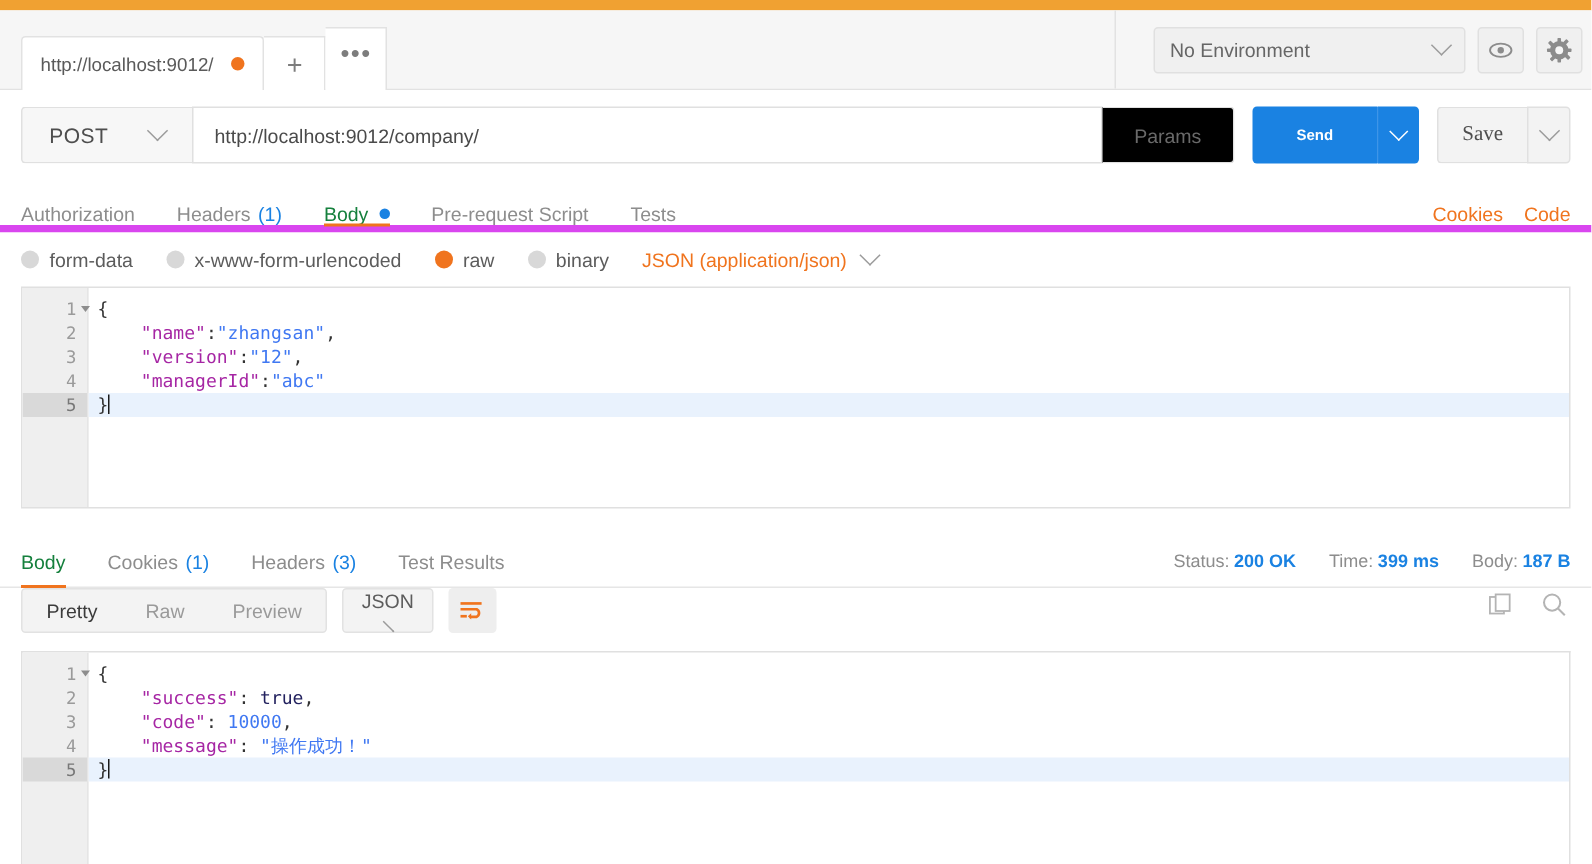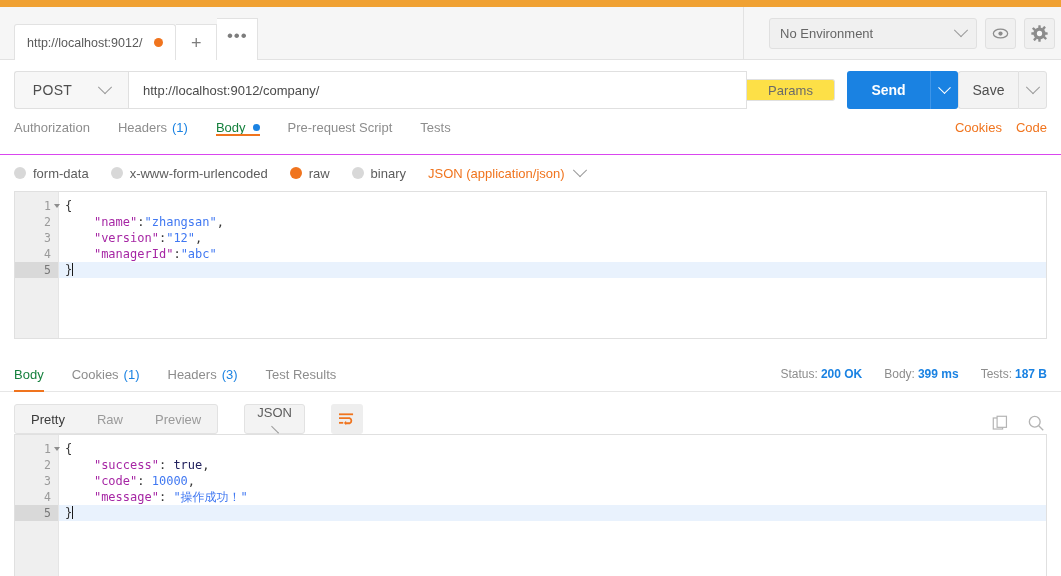--- a/index.html
+++ b/index.html
@@ -179,43 +179,43 @@
     padding: 0 14px;
     box-sizing: border-box;
     cursor: text;
   }
   .url-text {
     font-size: 13px;
     color: #4a4a4a;
   }
   .params-btn {
     width: 88px;
-    height: 22px;
+    height: 38px;
     border: 1px solid #e0e0e0;
     border-left: none;
     border-radius: 0 3px 3px 0;
-    background: #fde047;
+    background: #000000;
     display: flex;
     align-items: center;
     justify-content: center;
     box-sizing: border-box;
     font-size: 13px;
     color: #6a6a6a;
     cursor: pointer;
   }
   .send-wrap {
     display: flex;
     margin-left: 12px;
   }
   .send-btn {
     width: 83px;
     height: 38px;
     background: #1a82e2;
     color: #ffffff;
-    font-size: 14px;
+    font-size: 10px;
     font-weight: bold;
     display: flex;
     align-items: center;
     justify-content: center;
     border-radius: 3px 0 0 3px;
     cursor: pointer;
   }
   .send-caret {
     width: 27px;
     height: 38px;
@@ -229,20 +229,22 @@
   }
   .chev-white {
     display: inline-block;
     width: 8px; height: 8px;
     border-right: 1.6px solid #ffffff;
     border-bottom: 1.6px solid #ffffff;
     transform: rotate(45deg) translate(-2px,-2px);
   }
   .save-wrap {
     display: flex;
+    margin-left: 12px;
+    font-family: Liberation Serif, serif;
   }
   .save-btn {
     width: 60px;
     height: 38px;
     background: #f3f3f3;
     border: 1px solid #e0e0e0;
     border-right: none;
     border-radius: 3px 0 0 3px;
     display: flex;
     align-items: center;
@@ -263,22 +265,22 @@
     justify-content: center;
     box-sizing: border-box;
     cursor: pointer;
   }
 
   
   .req-tabs-row {
     flex: 0 0 auto;
     height: 35px;
     display: flex;
-    align-items: flex-start;
-    border-bottom: 1px solid #d946ef;
+    align-items: flex-end;
+    border-bottom: 5px solid #d946ef;
     padding: 0 14px;
     background: #ffffff;
     box-sizing: border-box;
   }
   .rtabs {
     display: flex;
     align-items: stretch;
     flex: 1 1 auto;
     gap: 0;
   }
@@ -448,25 +450,24 @@
     gap: 22px;
   }
   .status-item { font-size: 12px; color: #8d8d8d; white-space: nowrap; }
   .status-item .v { color: #1a82e2; font-weight: bold; margin-left: 3px; }
 
   
   .resp-tool-row {
     flex: 0 0 auto;
     height: 42px;
     display: flex;
-    align-items: flex-end;
+    align-items: flex-start;
     padding: 0 14px;
     background: #ffffff;
     box-sizing: border-box;
-    gap: 16px;
   }
   .seg {
     display: flex;
     height: 30px;
     border: 1px solid #e2e2e2;
     border-radius: 3px;
     background: #f3f3f3;
     overflow: hidden;
     box-sizing: border-box;
   }
@@ -680,24 +681,24 @@
       </div>
       <div class="rtab">
         <span>Test Results</span>
       </div>
     </div>
     <div class="status-wrap">
       <span class="status-item">
         <span>Status:</span><span class="v">200 OK</span>
       </span>
       <span class="status-item">
-        <span>Body:</span><span class="v">399 ms</span>
+        <span>Time:</span><span class="v">399 ms</span>
       </span>
       <span class="status-item">
-        <span>Tests:</span><span class="v">187 B</span>
+        <span>Body:</span><span class="v">187 B</span>
       </span>
     </div>
   </div>
 
   <div class="resp-tool-row">
     <div class="seg">
       <div class="seg-item active">Pretty</div>
       <div class="seg-item">Raw</div>
       <div class="seg-item">Preview</div>
     </div>

